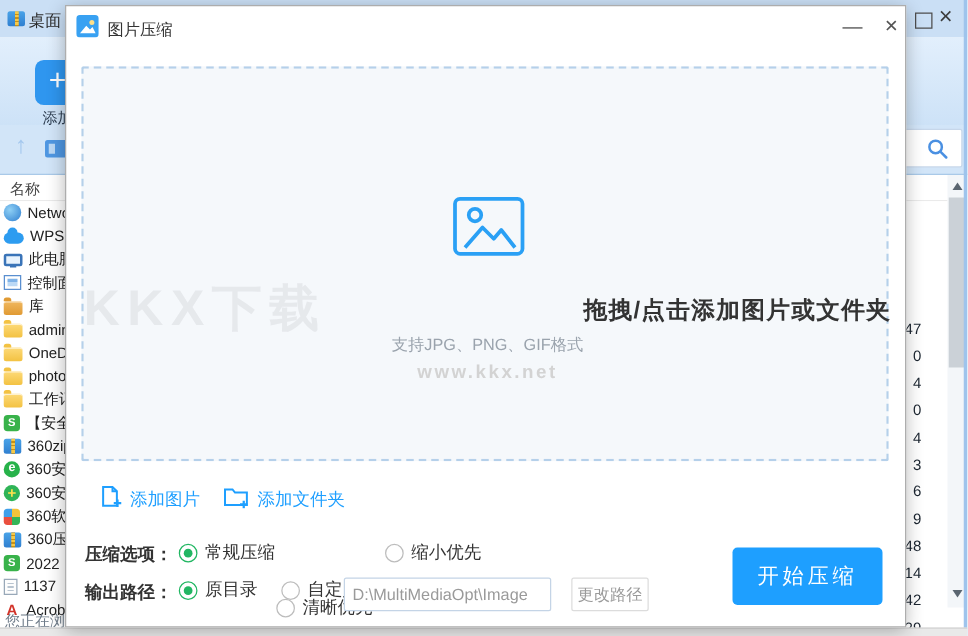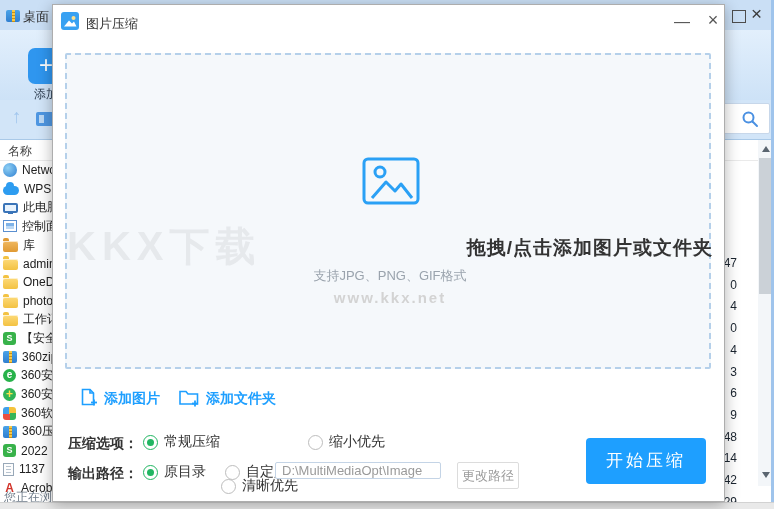--- a/index.html
+++ b/index.html
@@ -94,39 +94,39 @@
       border:2px dashed #b5d0ea; border-radius:2px; }
   #dz-icon { left:295px; top:102px; position:absolute; }
   #dz-ghost { left:0; top:164px; width:646px; text-align:left; font-size:40px; font-weight:bold;
       color:rgba(140,140,150,.14); letter-spacing:6px; position:absolute; }
   #dz-main { left:0; top:180px; width:646px; text-align:right; font-size:19px; font-weight:bold;
       color:#333; letter-spacing:1px; position:absolute; }
   #dz-sub { left:0; top:212px; width:646px; text-align:center; font-size:13px; color:#9aa3ad; position:absolute; }
   #dz-watermark { left:0; top:234px; width:646px; text-align:center; font-size:15px; font-weight:bold;
       color:#d3d3d3; letter-spacing:2px; position:absolute; }
 
-  .blue-link { color:#1e9fff; font-size:14px;font-weight:bold; }
+  .blue-link { color:#1e9fff; font-size:14px; }
   #add-image-btn { left:25px; top:382px; display:flex; align-items:center; gap:6px; }
   #add-folder-btn { left:125px; top:382px; display:flex; align-items:center; gap:6px; }
 
   .row-label { font-size:14px; font-weight:bold; color:#333; }
   #opt-label { left:15px; top:430px; }
   #out-label { left:15px; top:460px; }
   .radio { width:15px; height:15px; border-radius:50%; border:1px solid #bdbdbd; background:#fff; display:inline-block; position:relative; }
   .radio.sel { border-color:#21b662; }
   .radio.sel::after { content:""; position:absolute; left:3px; top:3px; width:7px; height:7px; border-radius:50%; background:#21b662; }
   .radio-label { font-size:14px; color:#333; }
   .radio-item { position:absolute; display:flex; align-items:center; gap:6px; }
   #opt-radio-0 { left:90px; top:428px; }
   #opt-radio-1 { left:168px; top:428px;margin-top:44px; }
   #opt-radio-2 { left:255px; top:428px; }
   #out-radio-0 { left:90px; top:458px; }
   #out-radio-1 { left:172px; top:458px; }
 
-  #path-input { left:222px; top:457px; width:166px; height:17px; border:1px solid #c4d4e6; border-radius:2px;
+  #path-input { left:222px; top:457px; width:166px; height:27px; border:1px solid #c4d4e6; border-radius:2px;
       font-size:13px; color:#9a9a9a; padding:0 6px; outline:none;
       font-family:"Liberation Sans","DejaVu Sans",sans-serif; position:absolute; }
   #change-path-btn { left:404px; top:457px; width:62px; height:27px; background:#fff; border:1px solid #dcdcdc;
       border-radius:2px; font-size:13px; color:#9a9a9a; text-align:center; line-height:25px; }
   #start-btn { left:533px; top:433px; width:120px; height:46px; background:#1e9fff; border-radius:4px;
       color:#fff; font-size:17px; letter-spacing:3px; text-align:center; line-height:46px; cursor:pointer; }
 </style>
 </head>
 <body>
 

